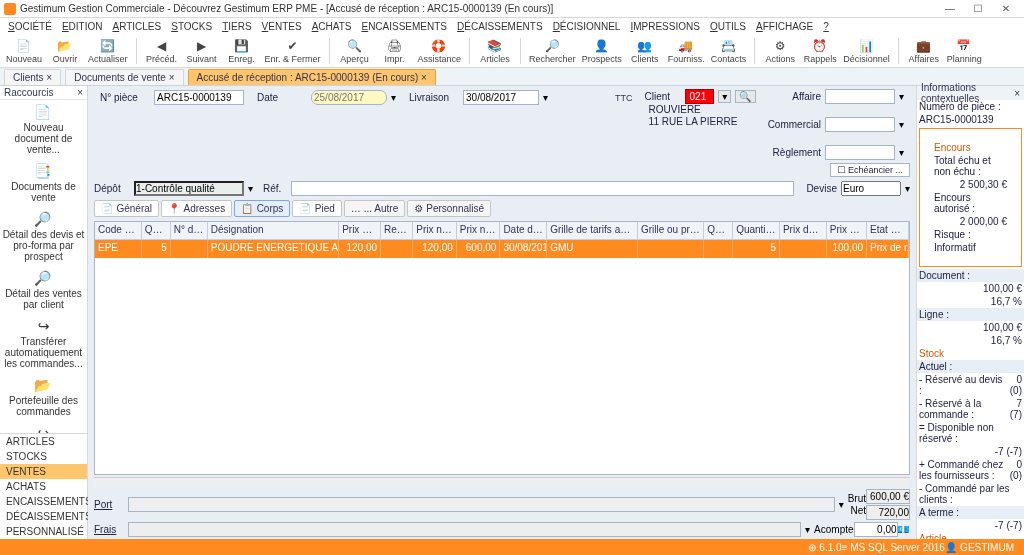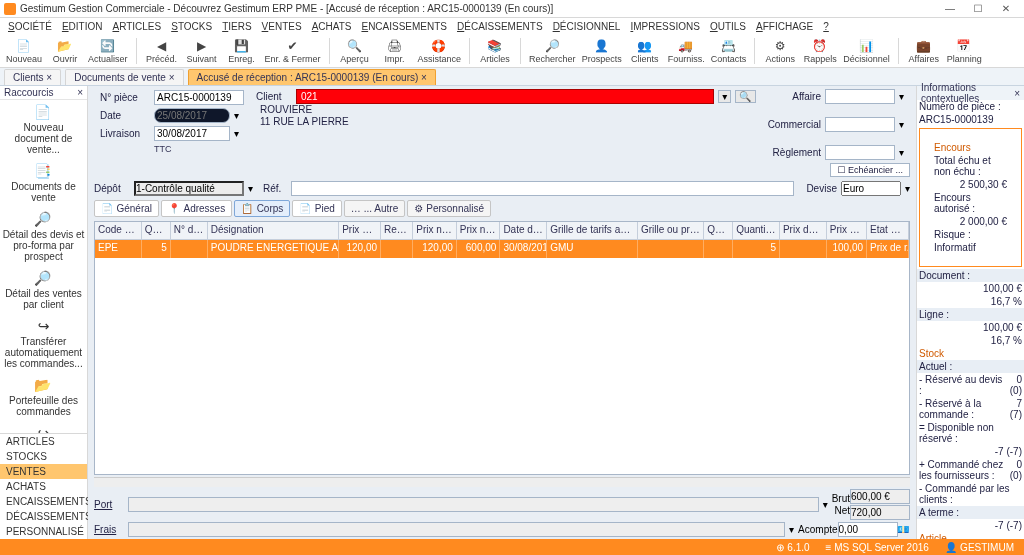--- a/index.html
+++ b/index.html
@@ -25,21 +25,21 @@
 .lpscroll{flex:1;overflow:hidden;display:flex;flex-direction:column;}
 .shortcut{display:flex;flex-direction:column;align-items:center;text-align:center;padding:4px 2px;color:#333;gap:2px;}
 .shortcut .ic{font-size:14px;}
 .lpfoot{border-top:1px solid #d8d8d8;}
 .lpfoot div{padding:2px 6px;color:#333;}
 .lpfoot .sel{background:#ffc66e;}
 .center{flex:1;display:flex;flex-direction:column;min-width:0;background:#e9eef4;}
 .formrow{display:flex;align-items:center;gap:4px;padding:1px 6px;}
 .formrow label{width:50px;color:#224;}
 .formrow input,.formrow select{height:15px;border:1px solid #a5b5c8;background:#fff;padding:0 2px;font-size:10px;}
-.formrow input[readonly]{background:#0f172a;color:#777;border-radius:7px;}
+.formrow input[readonly]{background:#fef9c3;color:#777;border-radius:7px;}
 .clientbox{flex:1;display:flex;flex-direction:column;}
 .clientbar{height:15px;background:#ff0008;border:1px solid #a00;display:flex;align-items:center;padding:0 4px;color:#fff;}
 .clientaddr{padding:0 4px;line-height:12px;color:#224;}
 .rightform{display:flex;flex-direction:column;gap:13px;padding:0 6px;align-items:flex-end;}
 .rightform .rfrow{display:flex;align-items:center;gap:4px;}
 .rightform label{color:#224;}
 .rightform input{width:70px;height:15px;border:1px solid #a5b5c8;background:#fff;}
 .tabsrow{display:flex;align-items:center;gap:2px;padding:2px 6px;background:#e9eef4;}
 .ptab{display:flex;align-items:center;gap:3px;padding:2px 6px;background:#fff;border:1px solid #c5c5c5;border-radius:2px;color:#335;}
 .ptab .ic{font-size:10px;}
@@ -51,32 +51,32 @@
 .grow{display:flex;height:18px;background:#ff8a1f;color:#fff;}
 .gcell{border-right:1px solid rgba(255,255,255,.3);padding:2px 3px;white-space:nowrap;overflow:hidden;}
 .gridbody{flex:1;background:#fff;}
 .scrollbar{height:10px;background:#eee;border-top:1px solid #ccc;margin:0 6px;}
 .footer{padding:2px 6px;display:flex;flex-direction:column;gap:2px;background:#e9eef4;}
 .frow{display:flex;align-items:center;gap:4px;}
 .frow label{width:30px;color:#224;text-decoration:underline;}
 .frow input.long{flex:1;height:15px;border:1px solid #a5b5c8;background:#eee;}
 .totbox{margin-left:auto;display:flex;align-items:center;}
 .totbox .tcol{display:flex;flex-direction:column;align-items:flex-end;gap:1px;}
-.totbox input{width:60px;height:15px;text-align:left;border:1px solid #a5b5c8;background:#eee;}
+.totbox input{width:44px;height:15px;text-align:right;border:1px solid #a5b5c8;background:#eee;}
 .rightpane{width:108px;background:#fff;border-left:1px solid #d8d8d8;display:flex;flex-direction:column;font-size:9px;}
 .rphead{height:14px;background:#eef3f8;padding:0 4px;display:flex;align-items:center;justify-content:space-between;color:#335;}
 .rpbox{border:1px solid #ff8a1f;margin:2px;padding:12px;}
 .rpline{display:flex;justify-content:space-between;padding:1px 2px;color:#224;}
 .rpline.hdr{background:#e8eef5;font-weight:500;}
 .rpline.orange{color:#d05a00;}
 .rpval{text-align:right;}
 .prodimg{margin:2px auto;width:64px;height:78px;background:linear-gradient(160deg,#fff 0 50%,#f6f6f6 50% 100%);border:1px solid #ddd;display:flex;flex-direction:column;align-items:center;justify-content:center;color:#1a4fb3;font-weight:bold;}
-.statusbar{height:16px;background:#ff8a1f;color:#fff;display:flex;align-items:center;justify-content:flex-end;gap:16px;padding:0 10px;font-size:9px;}
+.statusbar{height:16px;background:#ff8a1f;color:#fff;display:flex;align-items:center;justify-content:flex-end;padding:0 10px;font-size:9px;}
 .topform{display:flex;gap:6px;padding:3px 6px;align-items:flex-start;}
-.leftfields{display:flex;flex-direction:column;gap:1px;}
+.leftfields{display:flex;flex-direction:row;gap:1px;}
 .ech{margin-left:auto;font-size:9px;border:1px solid #a5b5c8;background:#fff;padding:1px 6px;color:#224;}
 .row-ech{display:flex;padding:0 6px 2px;justify-content:flex-end;}
 .depotrow{display:flex;align-items:center;gap:4px;padding:2px 6px;}
 .depotrow input.ref{flex:1;height:15px;border:1px solid #a5b5c8;background:#fff;}
 </style>
 </head>
 <body>
 
 <div class="win">
   <div class="titlebar">

